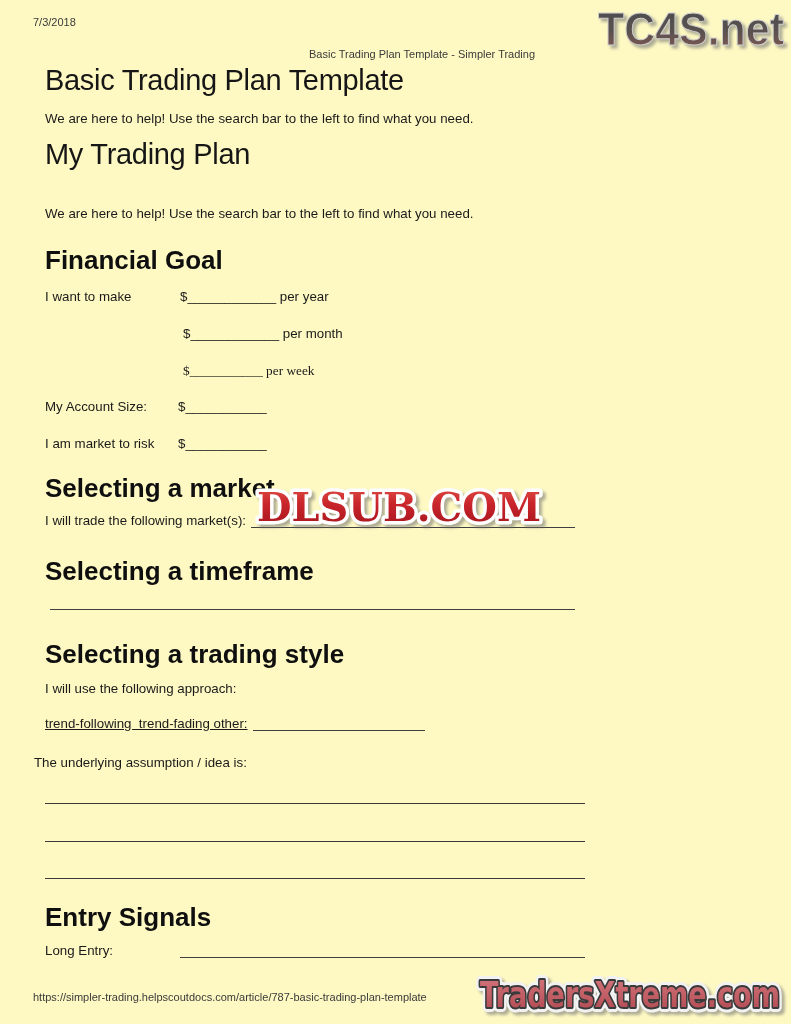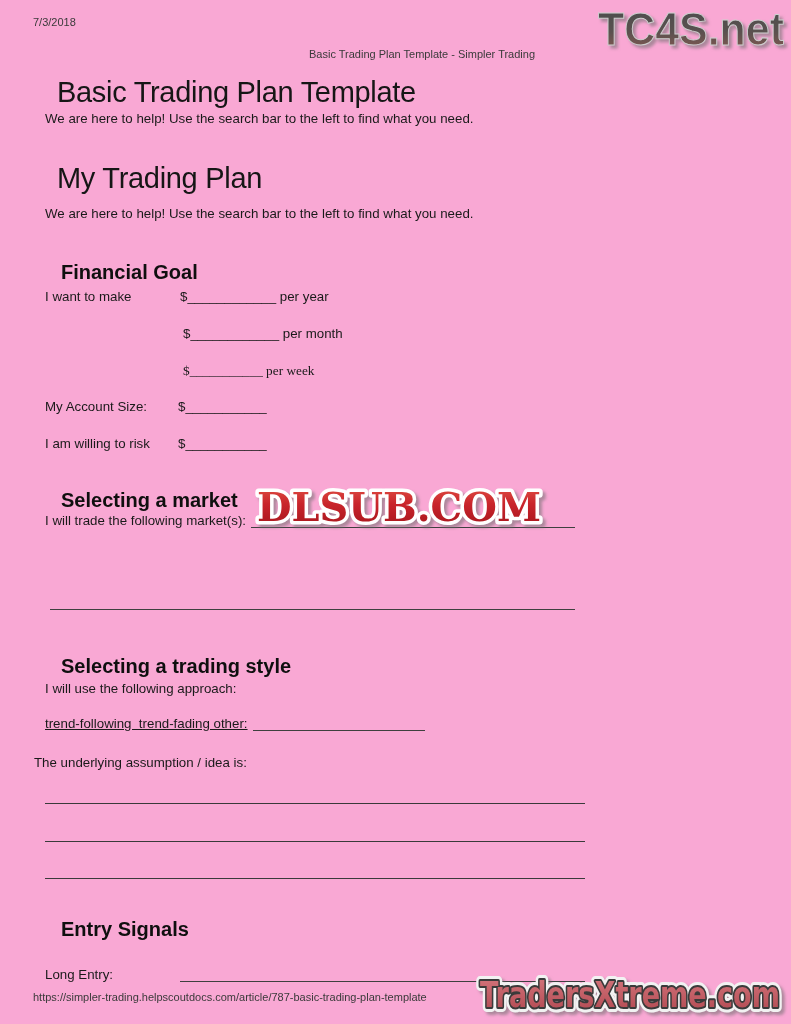--- a/index.html
+++ b/index.html
@@ -1,27 +1,27 @@
 <!DOCTYPE html>
 <html><head>
 <meta charset="utf-8">
 <style>
   html,body { margin:0; padding:0; background:#ffffff; }
   .page {
     position:relative;
     width:791px; height:1024px;
-    background:#f9a8d4;
+    background:#fef9c3;
     font-family:"Liberation Sans", sans-serif;
     color:#1a1a1a;
     overflow:hidden;
   }
   .abs { position:absolute; }
   .meta { font-size:11px; color:#3a3a3a; }
-  h1 { margin:12px; font-size:29px; font-weight:400; color:#161616; letter-spacing:-0.3px; }
-  h2 { margin:16px; font-size:20px; font-weight:700; color:#0f0f0f; }
+  h1 { margin:0; font-size:29px; font-weight:400; color:#161616; letter-spacing:-0.3px; }
+  h2 { margin:0; font-size:26px; font-weight:700; color:#0f0f0f; }
   .body-text { font-size:13.3px; color:#1a1a1a; }
   .pre { white-space:pre; }
   .frow { position:absolute; left:45px; width:560px; height:17px; font-size:13.3px; }
   .fvalue { position:absolute; top:0; white-space:pre; }
   .line-row { display:flex; align-items:center; font-size:13.3px; }
   .fill-line { flex:1; height:14px; border-bottom:1.5px solid #3f3f3f; margin-left:5px; }
   .writing-line { position:absolute; left:45px; width:540px; height:0; border-bottom:1.6px solid #3a3a3a; }
   .wm { filter:drop-shadow(3px 3px 1.5px rgba(110,110,110,0.55)); }
   svg text { user-select:none; }
 </style>
@@ -40,21 +40,21 @@
         <stop offset="0.55" stop-color="#5a514f"></stop>
         <stop offset="1" stop-color="#8a5a52"></stop>
       </linearGradient>
     </defs>
     <text x="99" y="44" text-anchor="middle" font-family="Liberation Sans, sans-serif" font-size="46" font-weight="700" textLength="186" lengthAdjust="spacingAndGlyphs" fill="url(#gTc4s)" stroke="#cfcfcf" stroke-width="1">TC4S.net</text>
   </svg>
 
   <h1 class="abs" style="left:45px; top:64px;">Basic Trading Plan Template</h1>
   <p class="abs body-text" style="left:45px; top:111px; margin:0;">We are here to help! Use the search bar to the left to find what you need.</p>
 
-  <h1 class="abs" style="left:45px; top:150px;">My Trading Plan</h1>
+  <h1 class="abs" style="left:45px; top:138px;">My Trading Plan</h1>
   <p class="abs body-text" style="left:45px; top:206px; margin:0;">We are here to help! Use the search bar to the left to find what you need.</p>
 
   <h2 class="abs" style="left:45px; top:245px;">Financial Goal</h2>
 
   <div class="frow" style="top:289px;">
     <span class="flabel">I want to make</span>
     <span class="fvalue" style="left:135px;">$____________ per year</span>
   </div>
   <div class="frow" style="top:326px;">
     <span class="flabel"></span>
@@ -62,59 +62,60 @@
   </div>
   <div class="frow" style="top:363px;font-family:Liberation Serif, serif;">
     <span class="flabel"></span>
     <span class="fvalue" style="left:138px;">$___________ per week</span>
   </div>
   <div class="frow" style="top:399px;">
     <span class="flabel">My Account Size:</span>
     <span class="fvalue" style="left:133px;">$___________</span>
   </div>
   <div class="frow" style="top:436px;">
-    <span class="flabel">I am willing to risk</span>
+    <span class="flabel">I am market to risk</span>
     <span class="fvalue" style="left:133px;">$___________</span>
   </div>
 
   <h2 class="abs" style="left:45px; top:473px;">Selecting a market</h2>
   <div class="abs line-row" style="left:45px; top:513px; width:530px;">
     <span>I will trade the following market(s):</span>
     <span class="fill-line"></span>
   </div>
 
   <svg class="abs wm" style="left:246px; top:480px;" width="306" height="56" viewBox="0 0 306 56">
     <defs>
       <linearGradient id="gDlsub" x1="0" y1="0" x2="0" y2="1">
         <stop offset="0" stop-color="#e25547"></stop>
         <stop offset="0.45" stop-color="#c9242b"></stop>
         <stop offset="1" stop-color="#a3151c"></stop>
       </linearGradient>
     </defs>
     <text x="153" y="41" text-anchor="middle" font-family="DejaVu Serif, Liberation Serif, serif" font-size="40" font-weight="700" textLength="284" lengthAdjust="spacingAndGlyphs" paint-order="stroke" stroke="#ffffff" stroke-width="7" stroke-linejoin="round" fill="url(#gDlsub)">DLSUB.COM</text>
   </svg>
 
+  <h2 class="abs" style="left:45px; top:556px;">Selecting a timeframe</h2>
   <div class="abs line-row" style="left:45px; top:595px; width:530px;">
     <span class="fill-line"></span>
   </div>
 
   <h2 class="abs" style="left:45px; top:639px;">Selecting a trading style</h2>
   <p class="abs body-text" style="left:45px; top:681px; margin:0;">I will use the following approach:</p>
   <div class="abs line-row pre" style="left:45px; top:716px; width:380px;text-decoration:underline;">
     <span class="pre">trend-following  trend-fading other:</span>
     <span class="fill-line"></span>
   </div>
   <p class="abs body-text" style="left:33px; top:754px; margin:1px;">The underlying assumption / idea is:</p>
 
   <div class="writing-line" style="top:803px;"></div>
   <div class="writing-line" style="top:841px;"></div>
   <div class="writing-line" style="top:878px;"></div>
 
   <h2 class="abs" style="left:45px; top:902px;">Entry Signals</h2>
-  <div class="abs line-row" style="left:45px; top:943px; width:540px;margin-top:24px;">
+  <div class="abs line-row" style="left:45px; top:943px; width:540px;">
     <span style="width:135px; flex:0 0 135px;">Long Entry:</span>
     <span class="fill-line" style="margin-left:0;"></span>
   </div>
 
   <span class="abs meta" style="left:33px; top:991px;">https://simpler-trading.helpscoutdocs.com/article/787-basic-trading-plan-template</span>
 
   <svg class="abs wm" style="left:470px; top:967px;" width="321" height="56" viewBox="0 0 321 56">
     <defs>
       <linearGradient id="gTx" x1="0" y1="0" x2="0" y2="1">
         <stop offset="0" stop-color="#d4767d"></stop>

